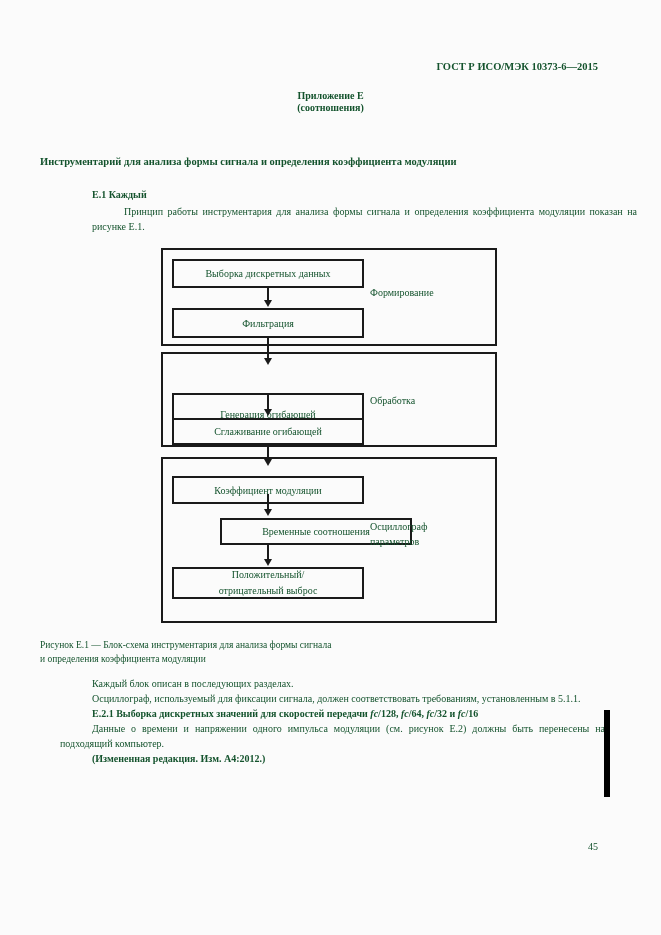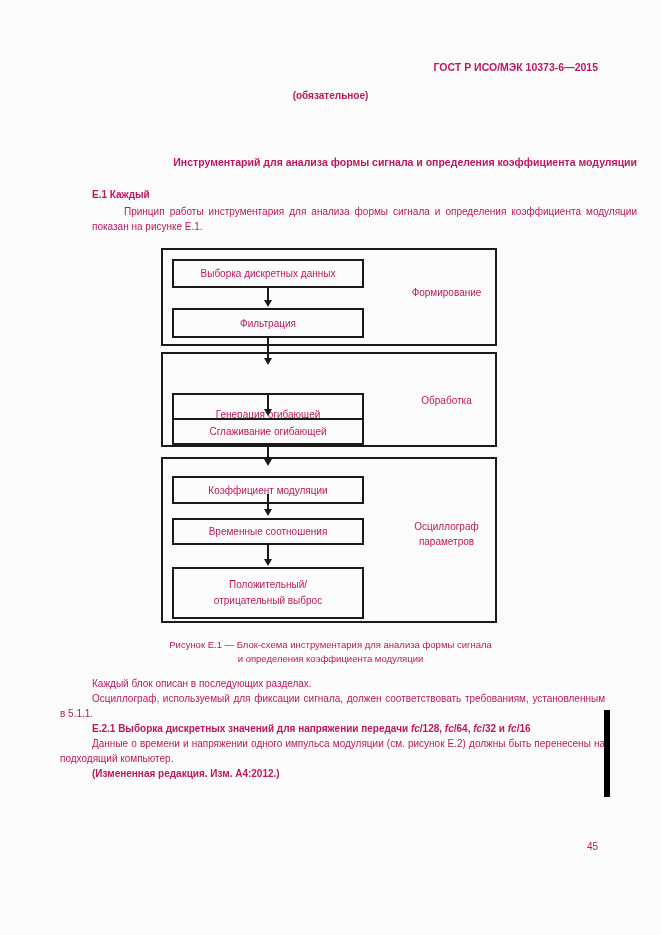--- a/index.html
+++ b/index.html
@@ -1,35 +1,35 @@
 <!DOCTYPE html>
 <html><head>
 <meta charset="utf-8">
 <style>
   html,body { margin:0; padding:0; background:#e8e8e8; }
   .page {
     position:relative;
     width:661px; height:935px;
     background:#fbfbfb;
-    font-family:Liberation Sans, sans-serif;
-    color:#be185d;
+    font-family:Liberation Serif, serif;
+    color:#14532d;
     overflow:hidden;
     margin:0 auto;
   }
   .doc-code {
     position:absolute; top:61px; left:60px; width:538px;
     text-align:right; font-weight:bold; font-size:10.5px;
   }
   .annex {
     position:absolute; top:90px; left:0; width:661px;
     text-align:center; font-weight:bold; font-size:10px; line-height:12px;
   }
   .main-title {
-    position:absolute; top:156px; left:56px; width:581px;
-    text-align:right; font-weight:bold; font-size:10.5px;
+    position:absolute; top:156px; left:40px; width:581px;
+    text-align:left; font-weight:bold; font-size:10.5px;
   }
   .e1-heading {
     position:absolute; top:189px; left:92px;
     font-weight:bold; font-size:10px;
   }
   .e1-body {
     position:absolute; top:204px; left:60px; width:545px;
     font-size:10px; line-height:15px; text-align:justify; text-indent:32px;margin-left:32px;
   }
   
@@ -45,25 +45,25 @@
     position:absolute; left:11px; width:192px;
     border:2px solid #1a1a1a; box-sizing:border-box;
     background:#fbfbfb; text-align:center; font-size:10px;
     display:flex; align-items:center; justify-content:center;
   }
   .fc-box-1 { top:11px;  height:29px; }
   .fc-box-2 { top:60px;  height:30px; }
   .fc-box-3 { top:119px; height:42px;margin-top:26px; }
   .fc-box-4 { top:170px; height:27px; }
   .fc-box-5 { top:228px; height:28px; }
-  .fc-box-6 { top:270px; height:27px; }
-  .fc-box-7 { top:319px; height:52px; white-space:pre-line; line-height:16px; }
+  .fc-box-6 { top:270px; height:27px;margin-left:48px; }
+  .fc-box-7 { top:319px; height:32px; white-space:pre-line; line-height:16px; }
   .fc-label {
-    position:absolute; left:223px; width:125px;
-    text-align:center; font-size:10px; line-height:15px; white-space:pre-line;
+    position:absolute; left:209px; width:125px;
+    font-size:10px; line-height:15px; white-space:pre-line;
   }
   .fc-label { top:auto; } 
   .fc-l1 { top:37px;  }
   .fc-l2 { top:145px; }
   .fc-l3 { top:271px; }
   .fc-arrow {
     position:absolute; left:106px; width:2px; background:#1a1a1a;
   }
   .fc-arrow::after {
     content:""; position:absolute; bottom:-7px; left:-3px;
@@ -72,21 +72,21 @@
   }
   .fc-a1 { top:40px;  height:12px; }
   .fc-a2 { top:90px;  height:20px; }
   .fc-a3 { top:145px; height:16px; }
   .fc-a4 { top:196px; height:15px; }
   .fc-a5 { top:246px; height:15px; }
   .fc-a6 { top:296px; height:15px; }
   
   .figure-caption {
     position:absolute; top:638px; left:40px; width:581px;
-    text-align:center; font-size:9.5px; line-height:14px; white-space:pre-line;
+    font-size:9.5px; line-height:14px; white-space:pre-line;
   }
   .bottom-text {
     position:absolute; top:676px; left:60px; width:545px;
     font-size:10px; line-height:15px;
   }
   .bottom-text p { margin:0; text-indent:32px; }
   .bottom-text p.just { text-align:justify; }
   .p-bold { font-weight:bold; }
   .it { font-style:italic;margin-top:25px; }
   .change-bar {
@@ -99,21 +99,22 @@
   }
 </style>
 </head>
 <body>
 
 <div class="page">
 
   <div class="doc-code">ГОСТ Р ИСО/МЭК 10373-6—2015</div>
 
   <div class="annex">
-    <div>(обязательное)</div>
+    <div>Приложение Е</div>
+    <div>(соотношения)</div>
   </div>
 
   <div class="main-title">Инструментарий для анализа формы сигнала и определения коэффициента модуляции</div>
 
   <div class="e1-heading">Е.1 Каждый</div>
   <div class="e1-body">Принцип работы инструментария для анализа формы сигнала и определения коэффициента модуляции показан на рисунке Е.1.</div>
 
   <div class="flowchart">
     <div class="fc-group fc-g1"></div>
     <div class="fc-group fc-g2"></div>
@@ -140,21 +141,21 @@
     <div class="fc-arrow fc-a5"></div>
     <div class="fc-arrow fc-a6"></div>
   </div>
 
   <div class="figure-caption">Рисунок Е.1 — Блок-схема инструментария для анализа формы сигнала
 и определения коэффициента модуляции</div>
 
   <div class="bottom-text">
     <p>Каждый блок описан в последующих разделах.</p>
     <p class="just">Осциллограф, используемый для фиксации сигнала, должен соответствовать требованиям, установленным в 5.1.1.</p>
-    <p class="p-bold"><span>Е.2.1 Выборка дискретных значений для напряжении передачи </span><span class="it">fc</span><span>/128, </span><span class="it">fc</span><span>/64, </span><span class="it">fc</span><span>/32 и </span><span class="it">fc</span><span>/16</span></p>
+    <p class="p-bold"><span>Е.2.1 Выборка дискретных значений для скоростей передачи </span><span class="it">fc</span><span>/128, </span><span class="it">fc</span><span>/64, </span><span class="it">fc</span><span>/32 и </span><span class="it">fc</span><span>/16</span></p>
     <p class="just">Данные о времени и напряжении одного импульса модуляции (см. рисунок Е.2) должны быть перенесены на подходящий компьютер.</p>
     <p class="p-bold">(Измененная редакция. Изм. А4:2012.)</p>
   </div>
 
   <div class="change-bar"></div>
 
   <div class="page-number">45</div>
 
 </div>
 

